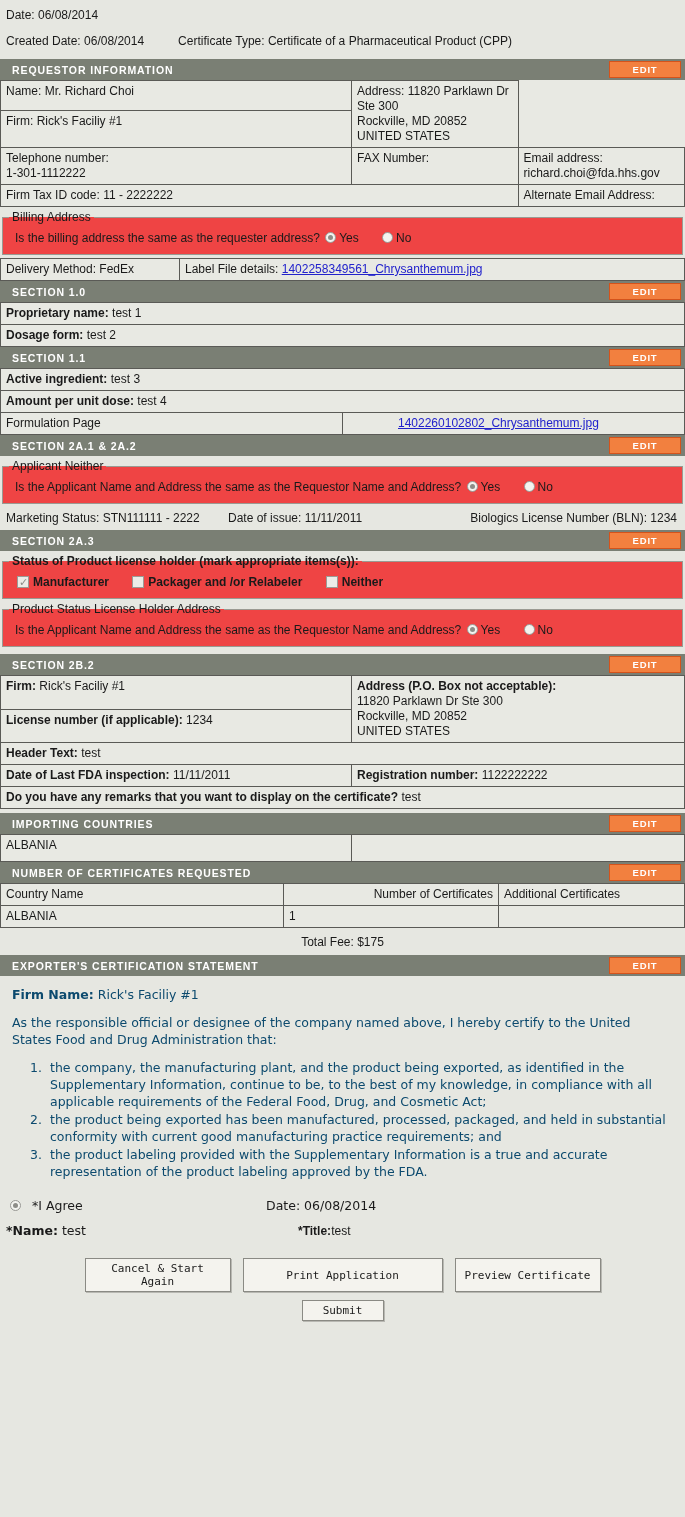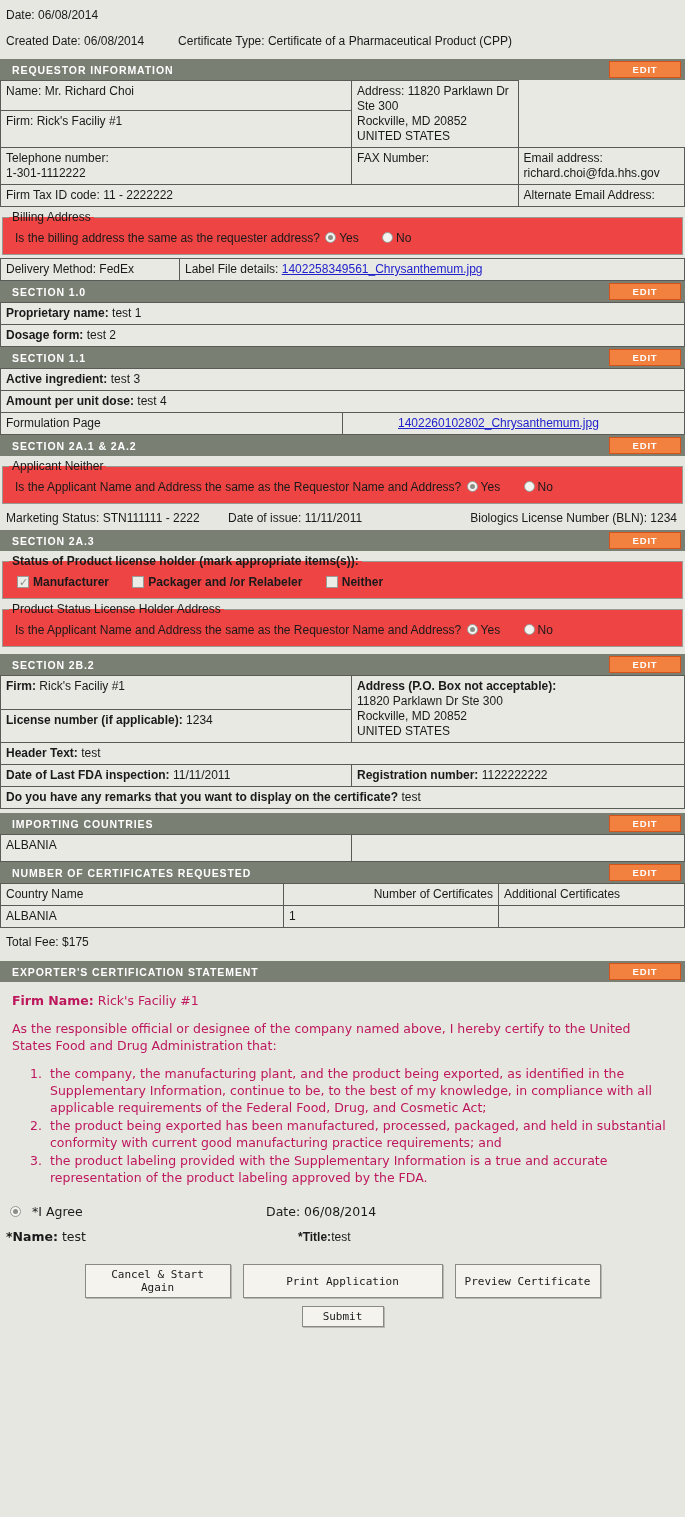--- a/index.html
+++ b/index.html
@@ -141,21 +141,21 @@
   .three-col .c1 { width: 222px; }
   .three-col .c2 { width: 232px; }
   .three-col .c3 { flex: 1; text-align: right; padding-right: 4px; }
 
   
   .cert-body {
     font-family: "DejaVu Sans", sans-serif;
     font-size: 12.5px;
     line-height: 17px;
     padding: 10px 12px 2px 12px;
-    color: #be185d;
+    color: #0c4a6e;
   }
   .cert-body p { margin: 0 0 11px 0; }
   .cert-body ol {
     margin: 0 0 10px 0;
     padding-left: 34px;
   }
   .cert-body ol li { margin-bottom: 1px; padding-left: 4px; }
   .cert-firm { font-family: "DejaVu Sans", sans-serif; font-size: 12.5px; }
 
   .agree-row {
@@ -432,21 +432,21 @@
       <td style="width:204px;text-align:right;">Number of Certificates</td>
       <td>Additional Certificates</td>
     </tr>
     <tr>
       <td>ALBANIA</td>
       <td>1</td>
       <td></td>
     </tr>
   </tbody>
     </table>
-  <div class="plain-row" style="padding-top:7px;padding-bottom:11px;">Total Fee: $175</div>
+  <div class="plain-row" style="padding-top:7px;padding-bottom:5px;text-align:center;">Total Fee: $175</div>
 
   <div class="sec-head">
     <span class="title">EXPORTER'S CERTIFICATION STATEMENT</span>
     <button class="edit-btn">EDIT</button>
   </div>
 
   <div class="cert-body">
     <p class="cert-firm">
       <b>Firm Name:</b>
       <span>Rick's Faciliy #1</span>

